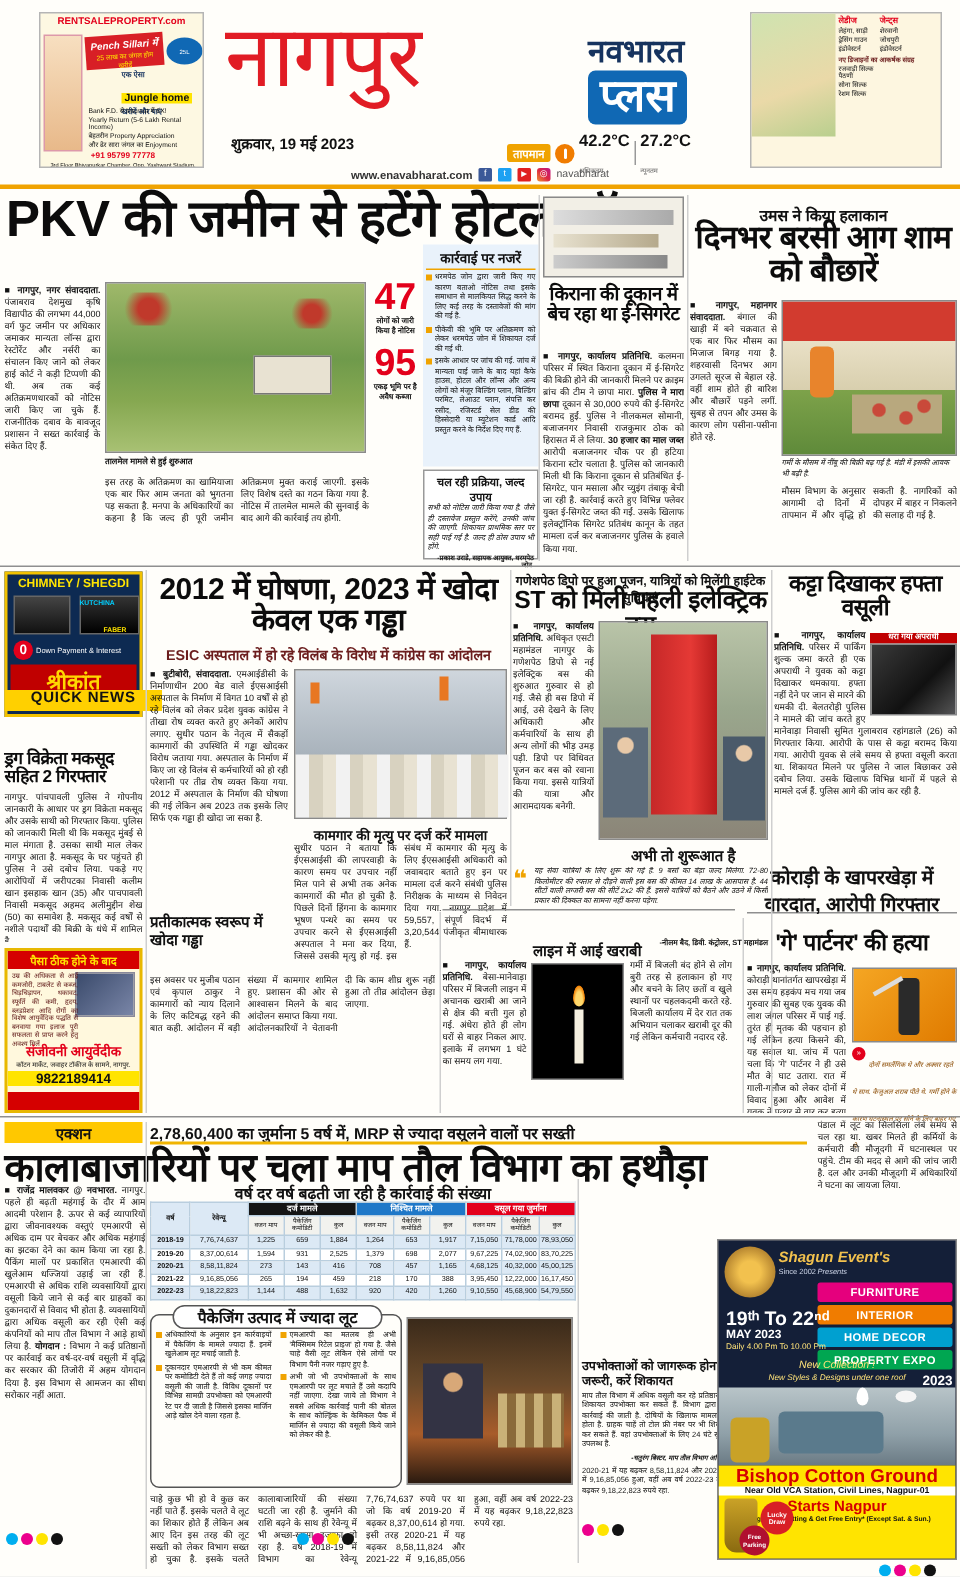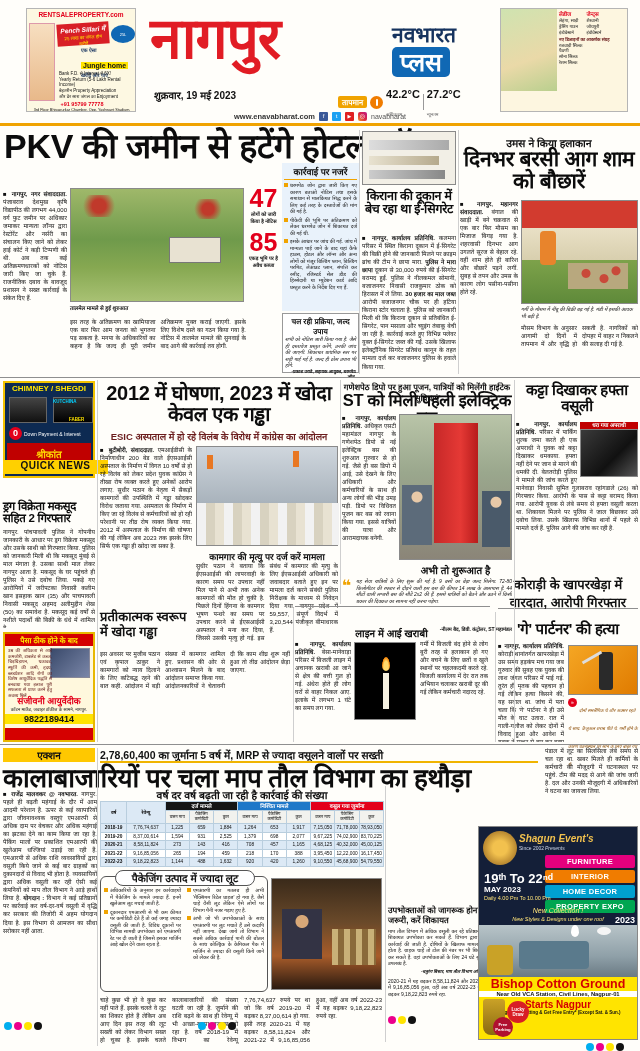--- a/index.html
+++ b/index.html
@@ -62,24 +62,24 @@
       <div class="t4">बेहतरीन Property Appreciation</div>
       <div class="t4">और ढेर सारा जंगल का Enjoyment</div>
     </div>
     <div class="abs" style="left:2px;top:92px;width:106px">
       <div class="t55 b red c">+91 95799 77778</div>
       <div style="font-size:3.8px;text-align:center">3rd Floor Bhivapurkar Chamber, Opp. Yashwant Stadium, Dhantoli</div>
     </div>
   </div>
 
   <div class="abs" style="left:150px;top:10px;width:350px;height:100px">
-    <div class="abs" style="left:0;top:0;font-size:57px;font-weight:700;color:#e11c24;line-height:1;letter-spacing:-1px">नागपुर</div>
+    <div class="abs" style="left:0;top:0;font-size:57px;font-weight:400;color:#e11c24;line-height:1;letter-spacing:-1px">नागपुर</div>
     <div class="abs" style="left:242px;top:14px">
       <div style="font-size:21px;font-weight:800;color:#16335e;line-height:1">नवभारत</div>
-      <div style="font-size:25px;font-weight:800;color:#fff;background:#1068b4;border-radius:5px;padding:0 8px;line-height:1.2;display:inline-block;margin-top:2px">प्लस</div>
+      <div style="font-size:30px;font-weight:800;color:#fff;background:#1068b4;border-radius:5px;padding:0 8px;line-height:1.2;display:inline-block;margin-top:2px">प्लस</div>
     </div>
     <div class="abs b" style="left:4px;top:78px;font-size:10px">शुक्रवार, 19 मई 2023</div>
     <div class="abs" style="left:188px;top:74px;display:flex;align-items:center;gap:3px">
       <span style="background:#f0a300;color:#fff;font-size:7.5px;font-weight:bold;padding:1px 4px;border-radius:2px">तापमान</span>
       <span style="width:13px;height:13px;border-radius:50%;background:#f07c00;display:inline-flex;align-items:center;justify-content:center">
           <span style="width:2px;height:7px;background:#fff;border-radius:2px"></span>
         </span>
       <span><span class="b" style="font-size:11px">42.2°C</span><br><span style="font-size:4.5px;color:#666">अधिकतम</span></span>
       <span style="width:1px;height:16px;background:#999"></span>
       <span><span class="b" style="font-size:11px">27.2°C</span><br><span style="font-size:4.5px;color:#666">न्यूनतम</span></span>
@@ -129,21 +129,21 @@
   <div class="ph" style="left:70px;top:188px;width:174px;height:114px;background:linear-gradient(180deg,#9fb86a 0%,#6f9a4b 45%,#86a851 70%,#a8c173 100%)">
     <div class="abs" style="left:8px;top:6px;width:40px;height:22px;background:radial-gradient(circle,#c0392b 30%,transparent 70%)"></div>
     <div class="abs" style="left:120px;top:10px;width:34px;height:20px;background:radial-gradient(circle,#c0392b 30%,transparent 70%)"></div>
     <div class="abs" style="left:98px;top:48px;width:52px;height:26px;background:#e8e2d2;border:1px solid #777"></div>
   </div>
   <div class="abs cap" style="left:70px;top:305px;width:174px">तालमेल मामले से हुई शुरुआत</div>
 
   <div class="abs c" style="left:248px;top:186px;width:31px">
     <div class="statnum" style="font-size:25px;line-height:1">47</div>
     <div class="t5 b">लोगों को जारी किया है नोटिस</div>
-    <div class="statnum" style="font-size:25px;line-height:1;margin-top:6px">85</div>
+    <div class="statnum" style="font-size:25px;line-height:1;margin-top:6px">95</div>
     <div class="t5 b">एकड़ भूमि पर है अवैध कब्जा</div>
   </div>
 
   <div class="abs" style="left:282px;top:163px;width:77px;height:148px;background:#e9f2fb;padding:2px">
     <div class="c b" style="font-size:9px;border-bottom:1px solid #f0a300;padding-bottom:1px;margin-bottom:2px">कार्रवाई पर नजरें</div>
     <div class="bullet">
         <span class="sq"></span>
         <span class="t5 j">धरमपेठ जोन द्वारा जारी किए गए कारण बताओ नोटिस तथा इसके समाधान से मालकियत सिद्ध करने के लिए कई तरह के दस्तावेजों की मांग की गई है.</span>
       </div>
     <div class="bullet">
@@ -196,21 +196,21 @@
     <div class="c b" style="color:#ffe400;font-size:8px;padding-top:1px">CHIMNEY / SHEGDI</div>
     <div class="abs" style="left:4px;top:14px;width:38px;height:26px;background:linear-gradient(#444,#111);border:1px solid #666"></div>
     <div class="abs" style="left:48px;top:14px;width:40px;height:26px;background:linear-gradient(#333,#000);border:1px solid #666"></div>
     <div class="abs" style="left:48px;top:16px;font-size:4.5px;color:#00cfff;font-weight:bold">KUTCHINA</div>
     <div class="abs" style="left:64px;top:34px;font-size:4.5px;color:#ffe400;font-weight:bold">FABER</div>
     <div class="abs" style="left:4px;top:44px;display:flex;align-items:center;gap:2px">
       <span style="width:13px;height:13px;border-radius:50%;background:#e3001b;color:#fff;font-weight:800;font-size:9px;text-align:center;line-height:13px">0</span>
       <span style="color:#fff;font-size:5px;width:60px">Down Payment &amp; Interest</span>
     </div>
     <div class="abs c" style="left:2px;top:60px;width:84px;background:#c00000;padding:1px">
-      <span style="color:#ffd700;font-weight:800;font-size:10px">श्रीकांत</span>
+      <span style="color:#ffd700;font-weight:800;font-size:14px">श्रीकांत</span>
       <div style="color:#fff;font-size:5.5px;font-weight:bold">इलेक्ट्रॉनिक्स</div>
     </div>
     <div class="abs c" style="left:0;top:84px;width:88px;background:#f2c200;font-size:4.3px;font-weight:bold">Gandhinagar, Subhash Road, Nagpur</div>
   </div>
 
   <div class="abs c" style="left:3px;top:460px;width:105px;height:14px;background:#ffd000;font-weight:700;font-size:10px;letter-spacing:.5px">QUICK NEWS</div>
   <div class="abs hl" style="left:3px;top:500px;width:92px;font-size:11.5px">ड्रग विक्रेता मकसूद सहित 2 गिरफ्तार</div>
   <div class="abs j t6" style="left:3px;top:528px;width:92px;height:100px;overflow:hidden">नागपुर. पांचपावली पुलिस ने गोपनीय जानकारी के आधार पर ड्रग विक्रेता मकसूद और उसके साथी को गिरफ्तार किया. पुलिस को जानकारी मिली थी कि मकसूद मुंबई से माल मंगाता है. उसका साथी माल लेकर नागपुर आता है. मकसूद के घर पहुंचते ही पुलिस ने उसे दबोच लिया. पकड़े गए आरोपियों में जरीपटका निवासी कलीम खान इसहाक खान (35) और पाचपावली निवासी मकसूद अहमद अलीमुद्दीन शेख (50) का समावेश है. मकसूद कई वर्षों से नशीले पदार्थों की बिक्री के धंधे में शामिल है.</div>
 
   <div class="abs" style="left:3px;top:632px;width:92px;height:110px;border:2px solid #e8b800;background:#fff8dd;overflow:hidden">
@@ -226,21 +226,21 @@
   <div class="abs hl c" style="left:100px;top:383px;width:238px;font-size:20px">2012 में घोषणा, 2023 में खोदा केवल एक गड्ढा</div>
   <div class="abs c b mar" style="left:100px;top:430px;width:238px;font-size:9.5px">ESIC अस्पताल में हो रहे विलंब के विरोध में कांग्रेस का आंदोलन</div>
   <div class="abs j t6" style="left:100px;top:446px;width:92px;height:160px;overflow:hidden"><span class="b">■ बुटीबोरी, संवाददाता.</span> <span>एमआईडीसी के निर्माणाधीन 200 बेड वाले ईएसआईसी अस्पताल के निर्माण में विगत 10 वर्षों से हो रहे विलंब को लेकर प्रदेश युवक कांग्रेस ने तीखा रोष व्यक्त करते हुए अनेकों आरोप लगाए. सुधीर पठान के नेतृत्व में सैकड़ों कामगारों की उपस्थिति में गड्ढा खोदकर विरोध जताया गया. अस्पताल के निर्माण में किए जा रहे विलंब से कर्मचारियों को हो रही परेशानी पर तीव्र रोष व्यक्त किया गया. 2012 में अस्पताल के निर्माण की घोषणा की गई लेकिन अब 2023 तक इसके लिए सिर्फ एक गड्ढा ही खोदा जा सका है.</span></div>
   <div class="ph" style="left:196px;top:446px;width:142px;height:100px;background:linear-gradient(180deg,#cfd6dd 0%,#aab4bd 55%,#7d8791 100%)">
     <div class="abs" style="left:10px;top:8px;width:6px;height:14px;background:#e87722"></div>
     <div class="abs" style="left:96px;top:4px;width:6px;height:16px;background:#e87722"></div>
     <div class="abs" style="left:0;bottom:0;width:142px;height:42px;background:repeating-linear-gradient(90deg,#f2f2f2 0 9px,#d8d2c0 9px 18px,#e8e2d2 18px 27px)"></div>
   </div>
   <div class="abs c b" style="left:196px;top:550px;width:142px;font-size:9px">कामगार की मृत्यु पर दर्ज करें मामला</div>
   <div class="abs j t6" style="left:196px;top:562px;width:142px;height:84px;column-count:2;column-gap:5px;overflow:hidden">सुधीर पठान ने बताया कि ईएसआईसी की लापरवाही के कारण समय पर उपचार नहीं मिल पाने से अभी तक अनेक कामगारों की मौत हो चुकी है. पिछले दिनों हिंगना के कामगार भूषण पन्धरे का समय पर उपचार करने से ईएसआईसी अस्पताल ने मना कर दिया, जिससे उसकी मृत्यु हो गई. इस संबंध में कामगार की मृत्यु के लिए ईएसआईसी अधिकारी को जवाबदार बताते हुए इन पर मामला दर्ज करने संबंधी पुलिस निरीक्षक के माध्यम से निवेदन दिया गया. नागपुर प्रदेश में 59,557, संपूर्ण विदर्भ में 3,20,544 पंजीकृत बीमाधारक हैं.</div>
-  <div class="abs b" style="left:100px;top:610px;width:92px;font-size:13px;line-height:1.15">प्रतीकात्मक स्वरूप में खोदा गड्ढा</div>
+  <div class="abs b" style="left:100px;top:610px;width:92px;font-size:10px;line-height:1.15">प्रतीकात्मक स्वरूप में खोदा गड्ढा</div>
   <div class="abs j t6" style="left:100px;top:650px;width:190px;height:90px;column-count:3;column-gap:5px;overflow:hidden">इस अवसर पर मुजीब पठान एवं कृपाल ठाकुर ने कामगारों को न्याय दिलाने के लिए कटिबद्ध रहने की बात कही. आंदोलन में बड़ी संख्या में कामगार शामिल हुए. प्रशासन की ओर से आश्वासन मिलने के बाद आंदोलन समाप्त किया गया. आंदोलनकारियों ने चेतावनी दी कि काम शीघ्र शुरू नहीं हुआ तो तीव्र आंदोलन छेड़ा जाएगा.</div>
 
   <div class="abs c b" style="left:342px;top:381px;width:170px;font-size:8.3px">गणेशपेठ डिपो पर हुआ पूजन, यात्रियों को मिलेंगी हाईटेक सुविधाएं</div>
   <div class="abs hl c" style="left:342px;top:392px;width:170px;font-size:16.5px">ST को मिली पहली इलेक्ट्रिक बस</div>
   <div class="abs j t6" style="left:342px;top:414px;width:54px;height:192px;overflow:hidden"><span class="b">■ नागपुर, कार्यालय प्रतिनिधि.</span> <span>अधिकृत एसटी महामंडल नागपुर के गणेशपेठ डिपो से नई इलेक्ट्रिक बस की शुरुआत गुरुवार से हो गई. जैसे ही बस डिपो में आई, उसे देखने के लिए अधिकारी और कर्मचारियों के साथ ही अन्य लोगों की भीड़ उमड़ पड़ी. डिपो पर विधिवत पूजन कर बस को रवाना किया गया. इससे यात्रियों की यात्रा और आरामदायक बनेगी.</span></div>
   <div class="ph" style="left:399px;top:414px;width:113px;height:146px;background:linear-gradient(180deg,#b9c4a8 0%,#9aa78d 40%,#8b8578 100%)">
     <div class="abs" style="left:34px;top:8px;width:44px;height:120px;background:linear-gradient(90deg,#c62828,#e53935 60%,#b71c1c)"></div>
     <div class="abs" style="left:2px;top:70px;width:30px;height:60px;background:radial-gradient(circle at 50% 20%,#e8c9a8 5px,transparent 6px),#5c6b7a"></div>
     <div class="abs" style="left:82px;top:76px;width:28px;height:56px;background:radial-gradient(circle at 50% 20%,#e8c9a8 5px,transparent 6px),#4a5a6a"></div>
   </div>

